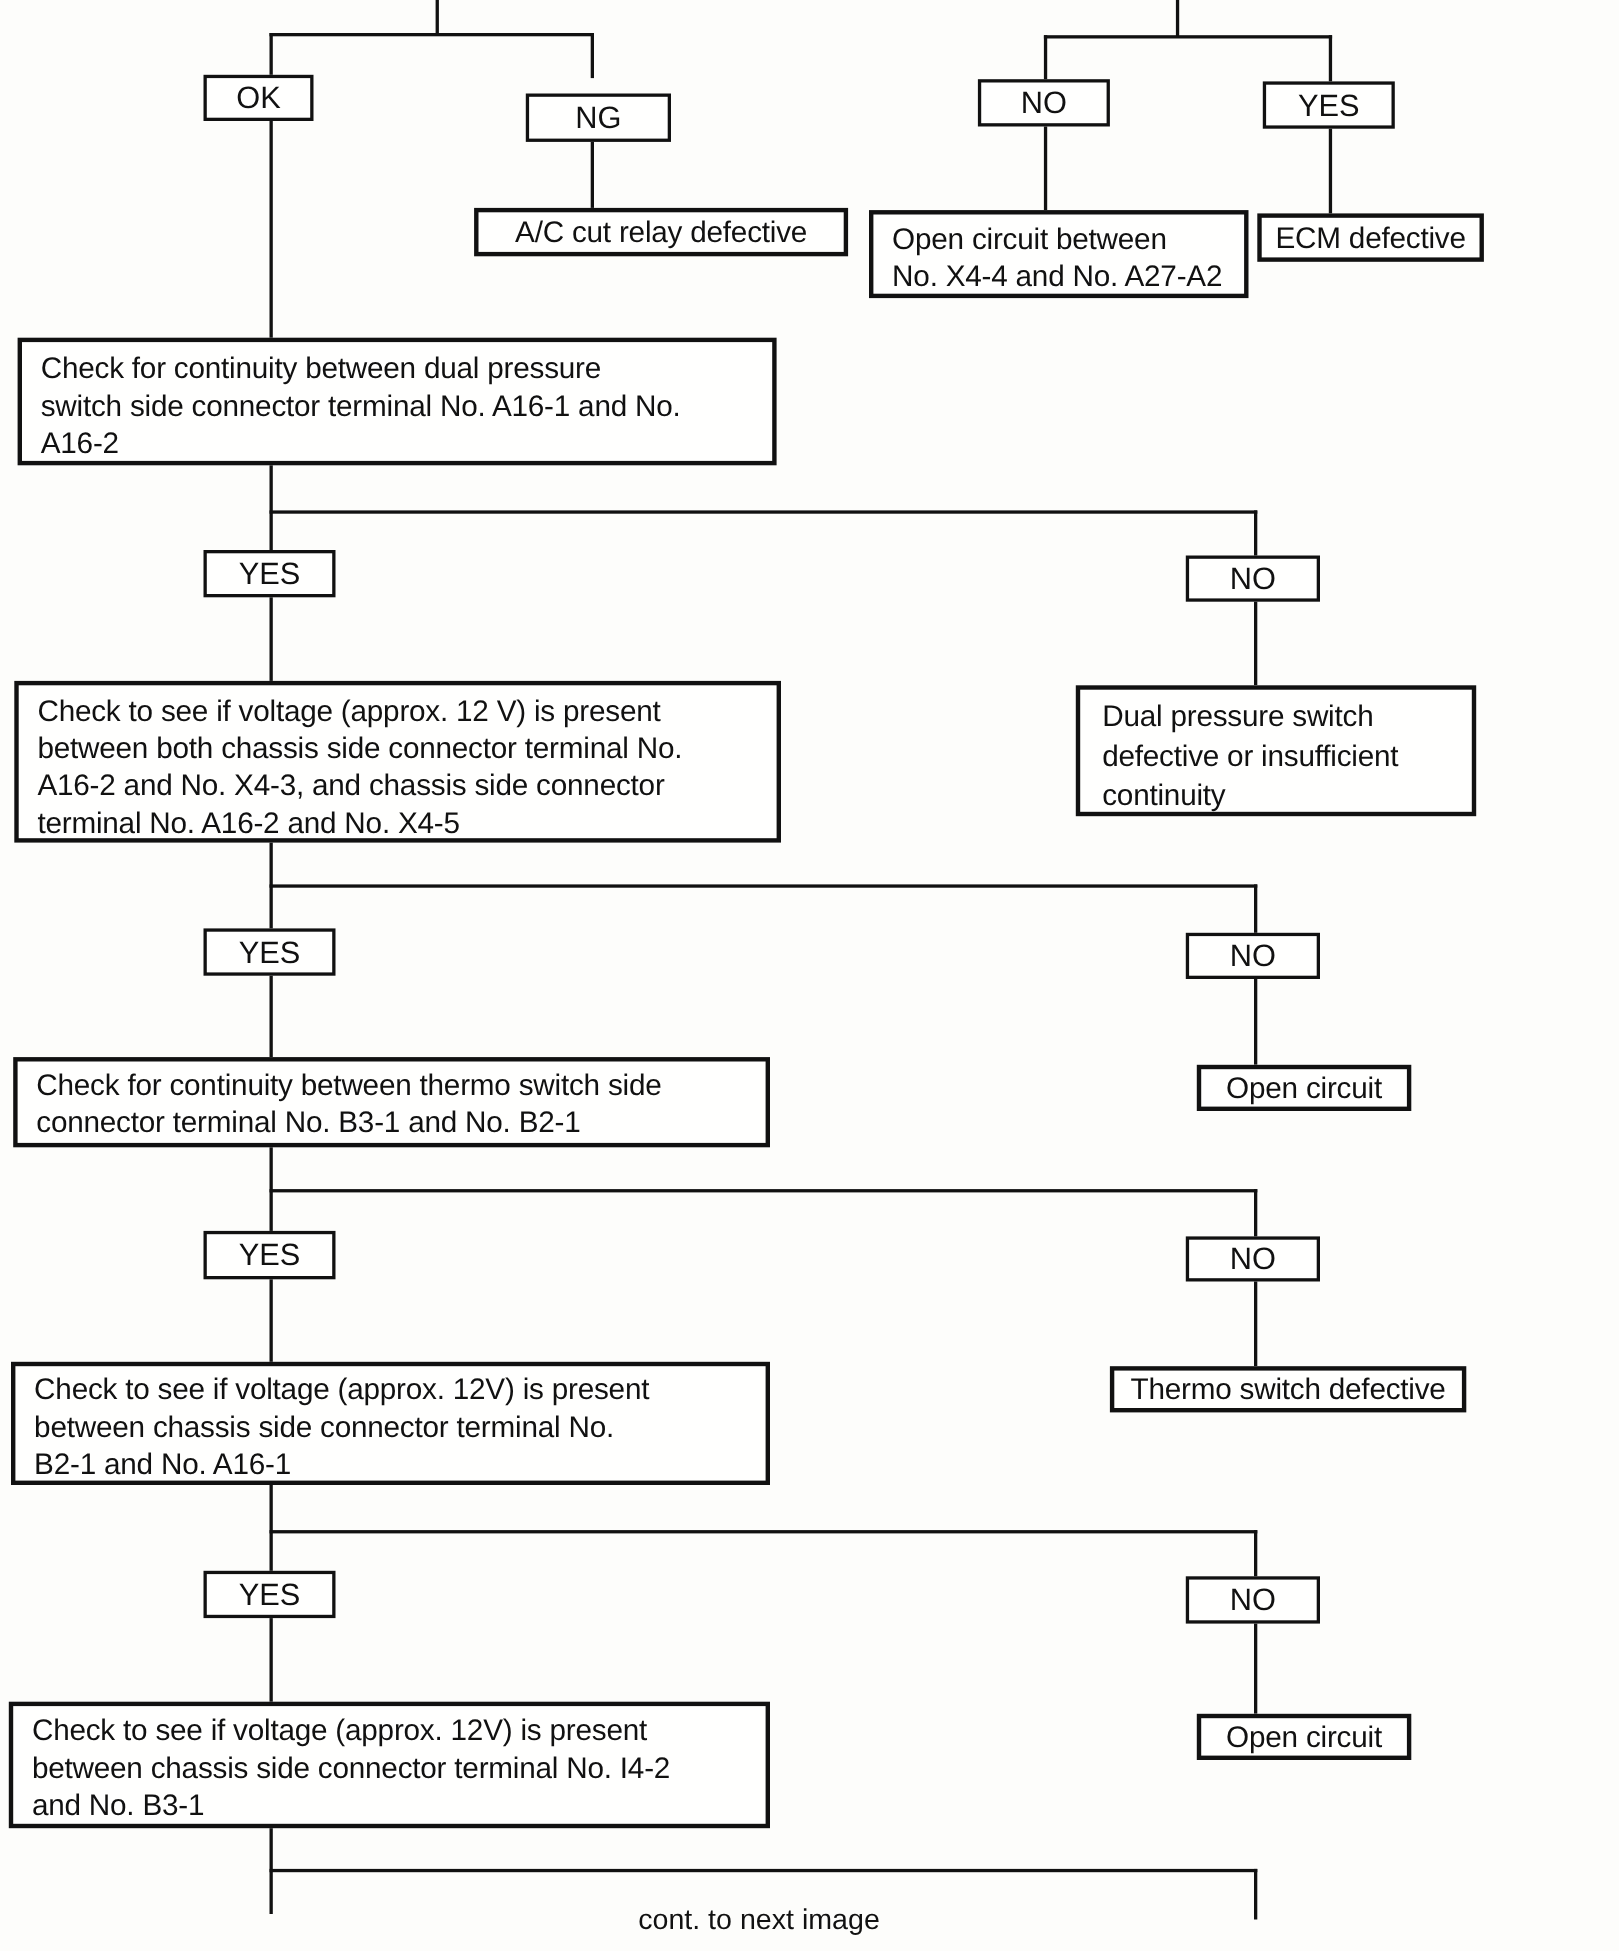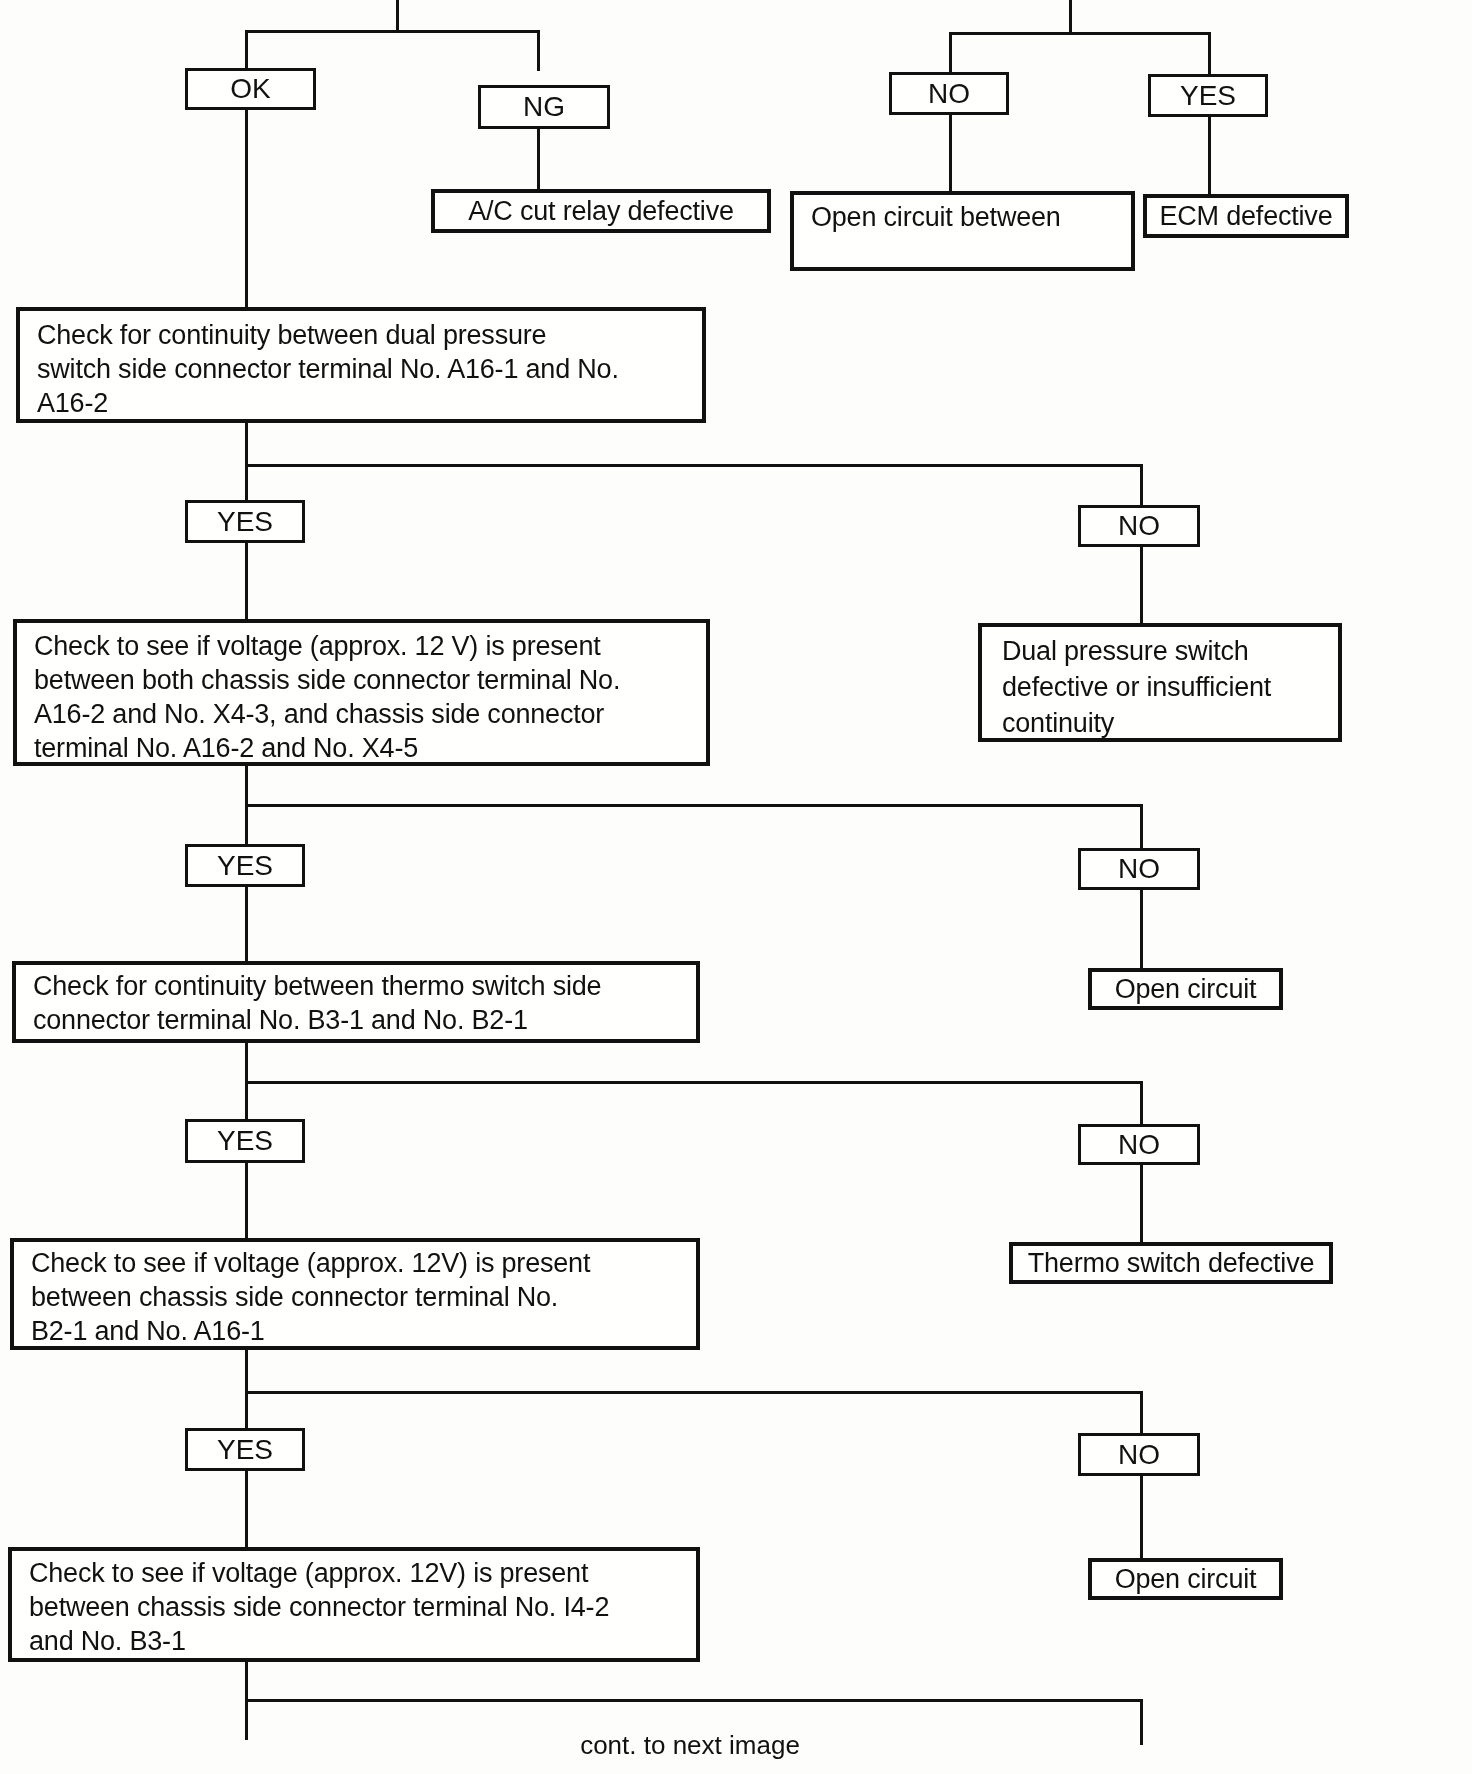--- a/index.html
+++ b/index.html
@@ -89,21 +89,21 @@
   <div class="line-v" style="left:1140px;top:464px;height:43px;"></div>
   <div class="line-v" style="left:1140px;top:545px;height:78px;"></div>
   <div class="line-v" style="left:1140px;top:804px;height:46px;"></div>
   <div class="line-v" style="left:1140px;top:888px;height:80px;"></div>
   <div class="line-v" style="left:1140px;top:1081px;height:45px;"></div>
   <div class="line-v" style="left:1140px;top:1163px;height:79px;"></div>
   <div class="line-v" style="left:1140px;top:1391px;height:44px;"></div>
   <div class="line-v" style="left:1140px;top:1474px;height:84px;"></div>
   <div class="line-v" style="left:1140px;top:1699px;height:46px;"></div>
 
-  <div class="lbox" style="left:185px;top:68px;width:131px;height:42px;">
+  <div class="lbox" style="left:185px;top:68px;width:100px;height:42px;">
     <span>OK</span>
   </div>
   <div class="lbox" style="left:478px;top:85px;width:132px;height:44px;">
     <span>NG</span>
   </div>
   <div class="lbox" style="left:889px;top:72px;width:120px;height:43px;">
     <span>NO</span>
   </div>
   <div class="lbox" style="left:1148px;top:74px;width:120px;height:43px;">
     <span>YES</span>
@@ -132,20 +132,21 @@
   <div class="lbox" style="left:1078px;top:1433px;width:122px;height:43px;">
     <span>NO</span>
   </div>
 
   <div class="pbox center" style="left:385px;top:189px;width:340px;height:44px;">
     <span>A/C cut relay defective</span>
   </div>
 
   <div class="pbox" style="left:790px;top:191px;width:345px;height:80px;padding-top:5px;">
     <div class="ln">Open circuit between</div>
+    <div class="ln">No. X4-4 and No. A27-A2</div>
   </div>
 
   <div class="pbox center" style="left:1097px;top:194px;width:206px;height:44px;">
     <span>ECM defective</span>
   </div>
 
   <div class="pbox" style="left:16px;top:307px;width:690px;height:116px;">
     <div class="ln">Check for continuity between dual pressure</div>
     <div class="ln">switch side connector terminal No. A16-1 and No.</div>
     <div class="ln">A16-2</div>

